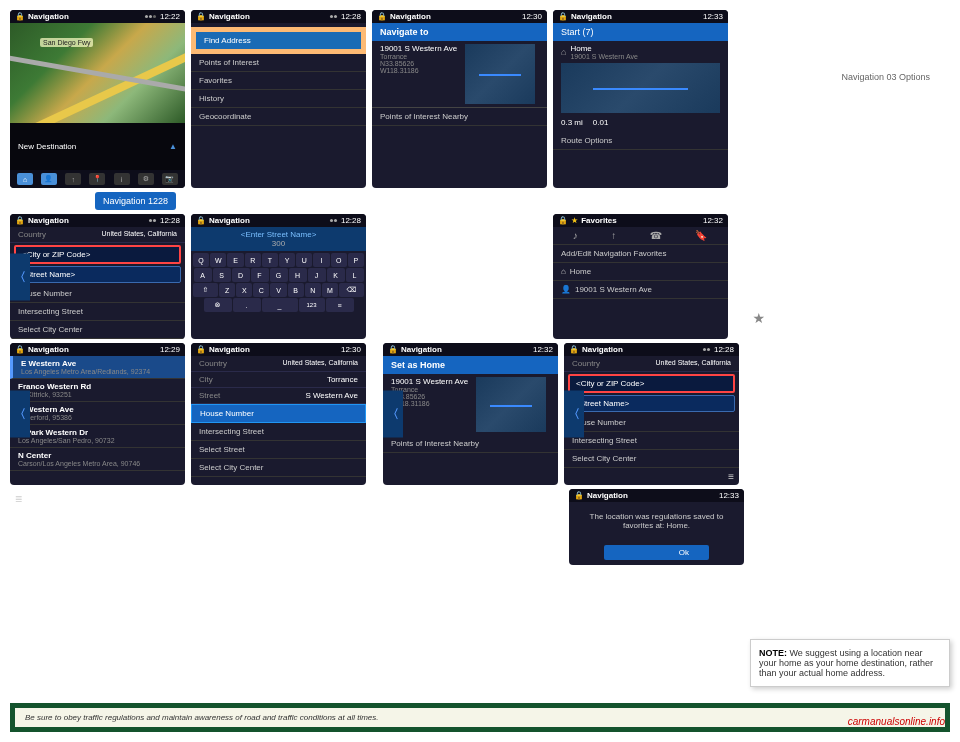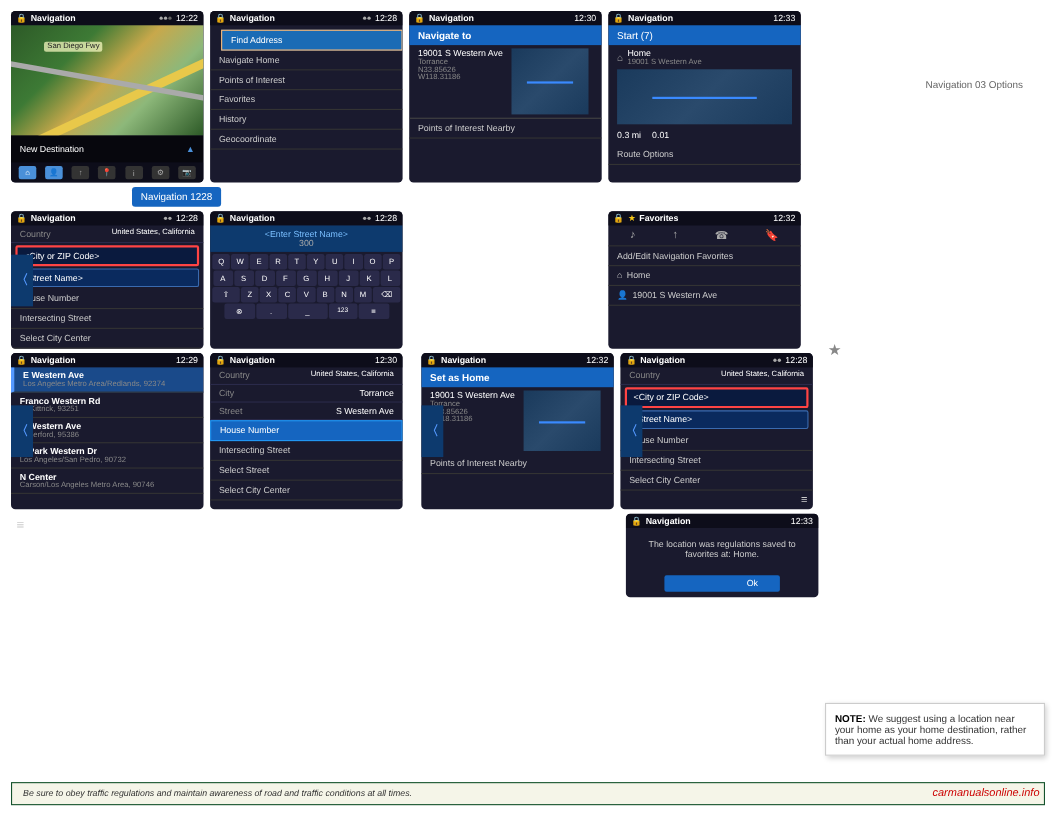--- a/index.html
+++ b/index.html
@@ -95,21 +95,21 @@
       background: #aaa;
       width: 200%;
       height: 5px;
       top: 60px;
       transform: rotate(10deg);
       left: -20px;
     }
 
     .new-destination-bar {
       background: rgba(0,0,0,0.7);
-      padding: 8px 8px;
+      padding: 19px 8px;
       font-size: 8px;
       color: #fff;
       text-align: left;
     }
 
     .bottom-icons {
       background: #0d0d1a;
       display: flex;
       justify-content: space-around;
       padding: 3px;
@@ -137,22 +137,21 @@
       padding: 4px 8px;
       border-bottom: 1px solid #333;
       color: #ccc;
       font-size: 8px;
       cursor: pointer;
     }
 
     .menu-item.highlighted {
       background: #1a6bb5;
       color: #fff;
-      border: 1px solid #fdba74;
-      margin-left: 10px;
+      border: 5px solid #fdba74;
     }
 
     
     .input-field {
       background: #0a2a5e;
       border: 1px solid #3a6aaf;
       padding: 3px 6px;
       color: #fff;
       font-size: 8px;
       margin: 2px 4px;
@@ -324,21 +323,21 @@
       margin-top: 36px;
     }
 
     
     .warning-bar {
       position: absolute;
       bottom: 10px;
       left: 10px;
       right: 10px;
       background: #f5f5e8;
-      border: 1px solid #14532d;
+      border: 5px solid #14532d;
       padding: 5px 10px;
       font-size: 8px;
       color: #333;
       font-style: italic;
     }
 
     
     .watermark {
       position: absolute;
       bottom: 15px;
@@ -451,21 +450,20 @@
         <div style="display:flex;gap:4px;align-items:center;">
           <div class="signal-dots">
             <div class="dot active"></div>
             <div class="dot active"></div>
           </div>
           <span class="nav-time">12:28</span>
         </div>
       </div>
       <div style="padding:4px 0;">
         <div class="menu-item highlighted">Find Address</div>
-        <div class="menu-item">Navigate Home</div>
         <div class="menu-item">Points of Interest</div>
         <div class="menu-item">Favorites</div>
         <div class="menu-item">History</div>
         <div class="menu-item">Geocoordinate</div>
       </div>
     </div>
 
     <div class="nav-screen" style="width:175px;">
       <div class="nav-header">
         <div class="nav-header-left">
@@ -520,21 +518,21 @@
         <div style="display:flex;gap:10px;padding:2px 0;">
           <span style="color:#fff;font-size:8px;">0.3 mi</span>
           <span style="color:#fff;font-size:8px;">0.01</span>
         </div>
       </div>
       <div class="menu-item">Route Options</div>
     </div>
 
   </div>
 
-  <div style="display:flex;align-items:center;gap:10px;margin-bottom:4px;margin-left:110px;">
+  <div style="display:flex;align-items:center;gap:10px;margin-bottom:4px;margin-left:85px;">
     <div style="background:#1565c0;padding:4px 8px;border-radius:3px;font-size:9px;color:#fff;">Navigation 1228</div>
   </div>
 
   <div class="middle-row">
 
     <div class="nav-screen" style="width:175px;">
       <div class="nav-header">
         <div class="nav-header-left">
           <span>🔒</span>
           <span class="nav-title">Navigation</span>

